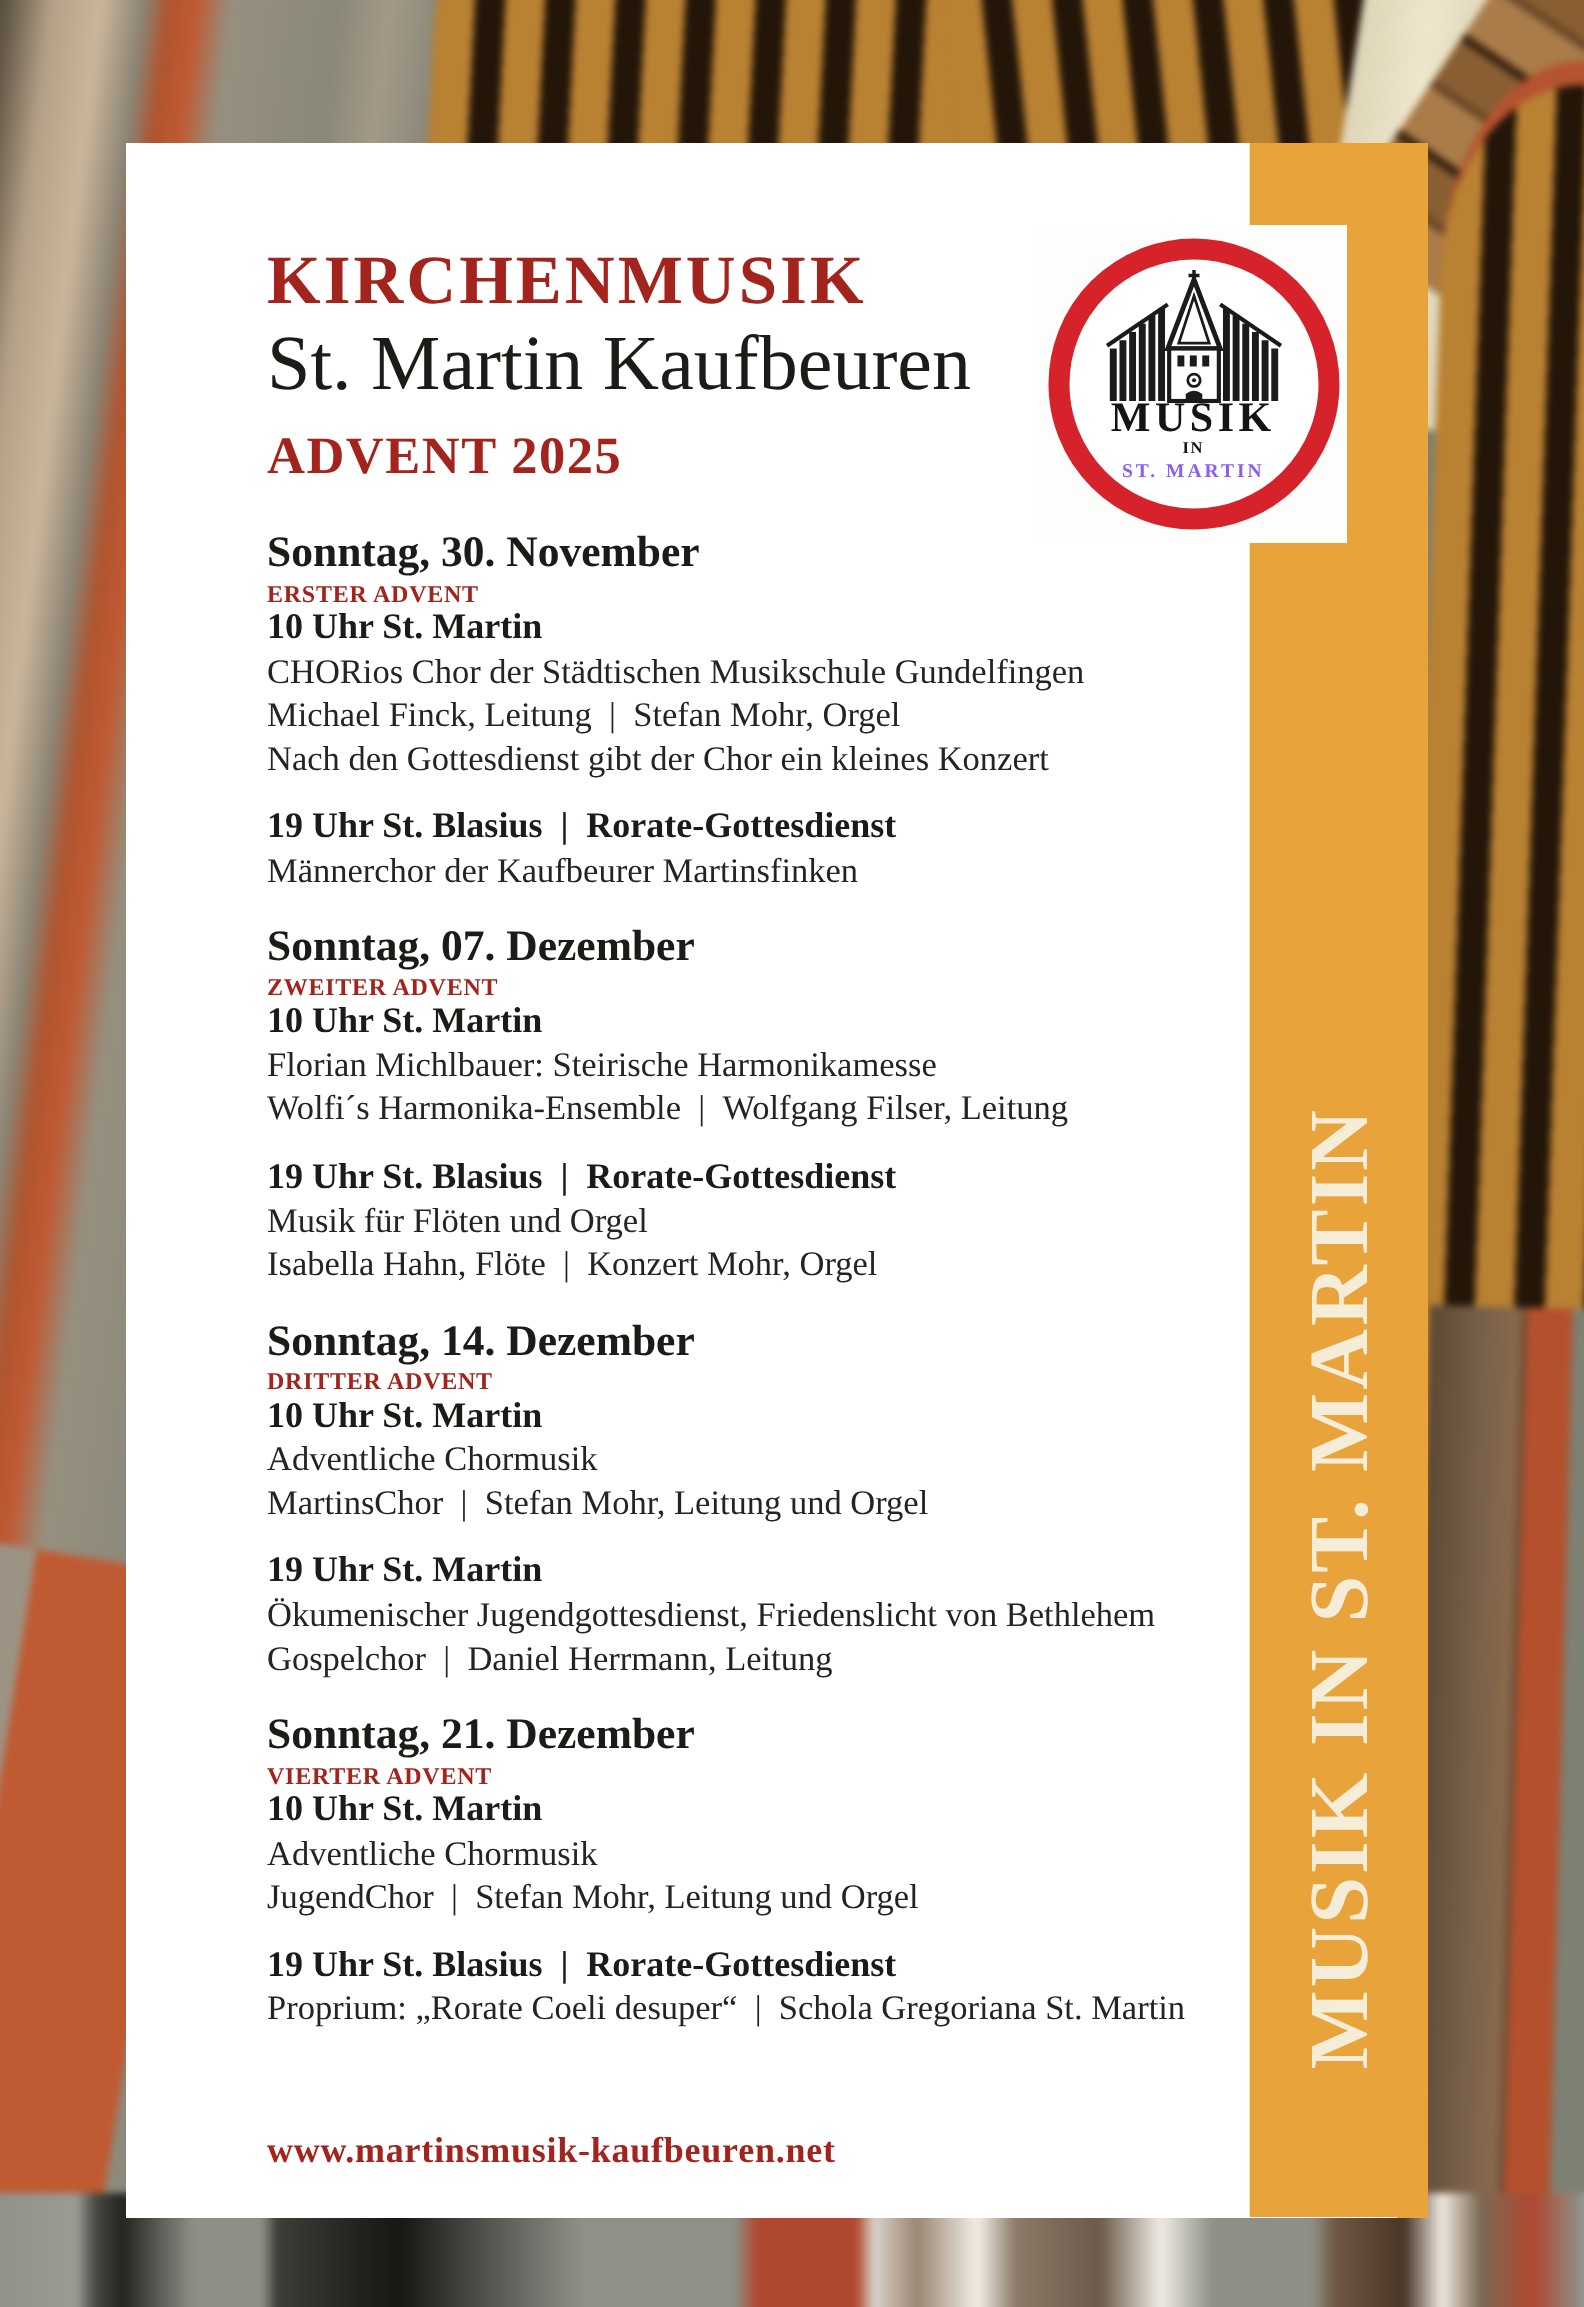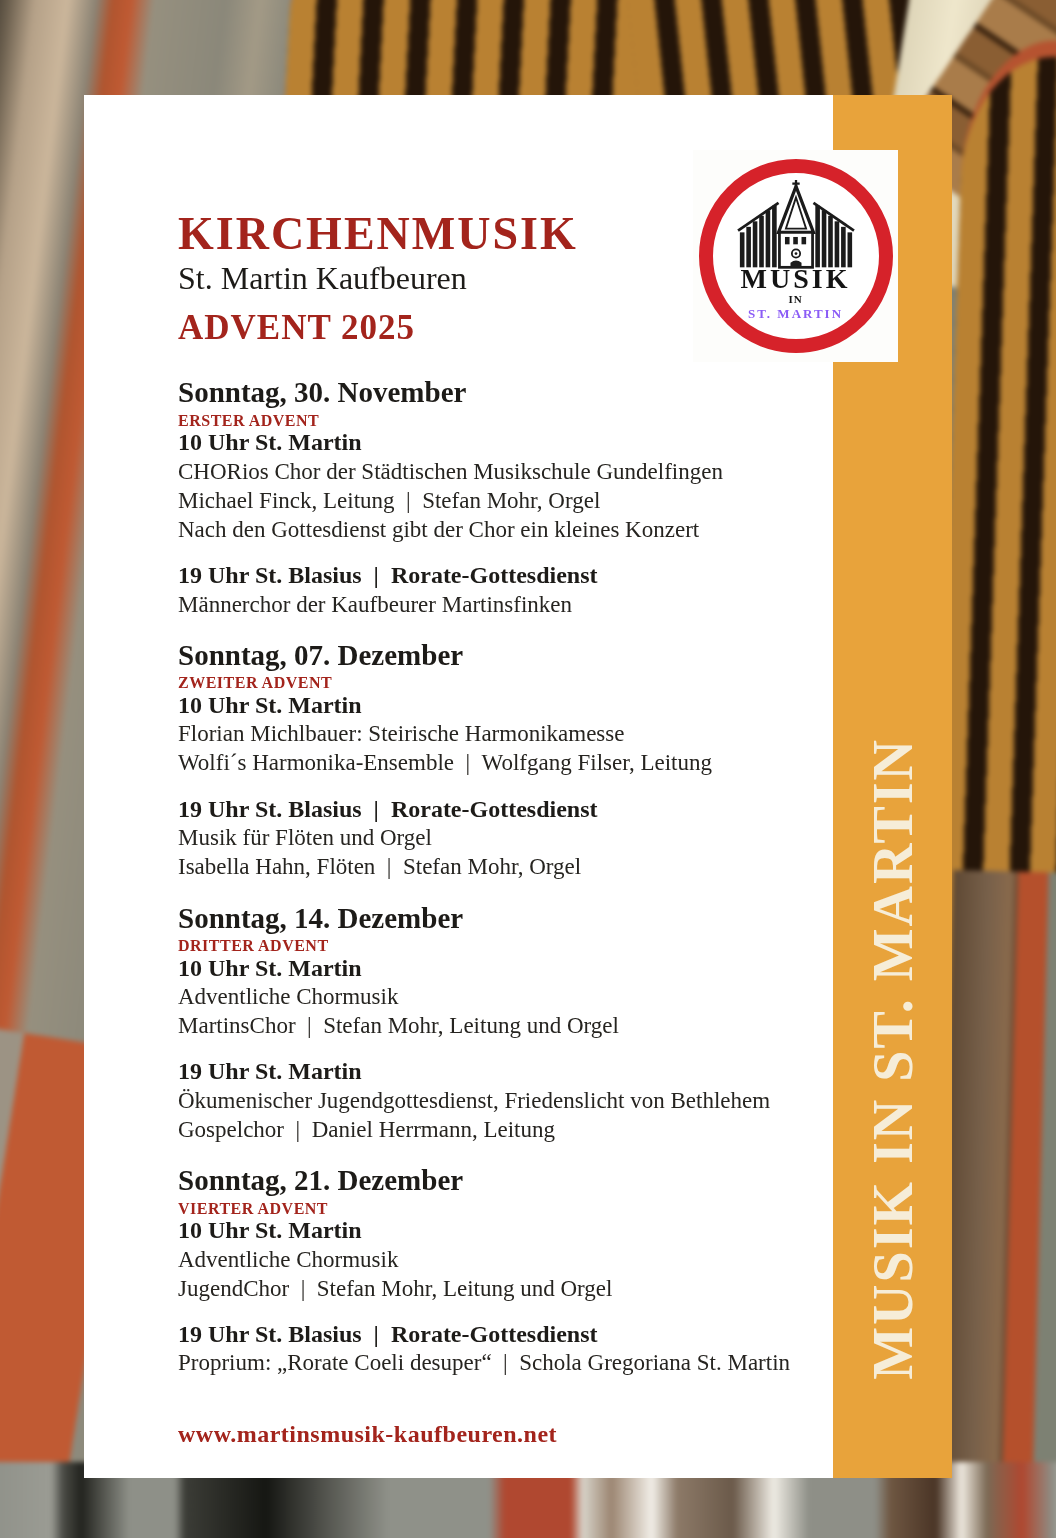--- a/index.html
+++ b/index.html
@@ -41,23 +41,23 @@
     background:linear-gradient(90deg,
       #8a8c84 0,#9b9c94 88px,#4a4b45 100px,#23241f 118px,#8e9088 165px,#8e9088 210px,
       #3c3d37 220px,#161713 300px,#555650 360px,#8f9189 420px,#8f9189 520px,
       #b04830 535px,#b04830 600px,#d8d4ca 612px,#9c8672 640px,#f2efe8 680px,
       #8d7a68 705px,#6b5a4a 760px,#efece4 800px,#8e8f87 835px,#8e8f87 900px,
       #6f5742 915px,#4a3526 960px,#efe9df 985px,#7b6a55 1010px,#b04830 1045px,
       #8e8f87 1075px,#d8d4ca 1100px);}
 
   
   .card{position:absolute;left:84px;top:95px;width:749px;height:1383px;
-    background:var(--paper);box-sizing:border-box;padding:115px 34px 0 94px;overflow:hidden;}
+    background:var(--paper);box-sizing:border-box;padding:68px 34px 0 94px;overflow:hidden;}
   .title{color:var(--red);font-weight:bold;font-size:46px;line-height:1.04;letter-spacing:2px;}
-  .subtitle{color:var(--ink);font-size:32px;line-height:1.15;margin-top:2px;}
+  .subtitle{color:var(--ink);font-size:52px;line-height:1.15;margin-top:2px;}
   .season{color:var(--red);font-weight:bold;font-size:35px;line-height:1.1;margin-top:12px;letter-spacing:1px;}
   .sections{margin-top:30px;}
   .evsec{margin-top:22px;}
   .evsec:first-child{margin-top:0;}
   .ev-date{font-size:29px;font-weight:bold;color:var(--ink);line-height:1.05;margin:0;}
   .ev-advent{font-size:16px;font-weight:bold;color:var(--red);line-height:1.1;margin:4px 0 0 0;letter-spacing:0.5px;}
   .event{}
   .event.later{margin-top:19px;}
   .ev-head{font-size:24px;font-weight:bold;color:var(--ink);line-height:1.1;}
   .ev-line{font-size:23px;color:#262420;line-height:1.14;margin-top:3px;}
@@ -125,21 +125,21 @@
           <h2 class="ev-date">Sonntag, 07. Dezember</h2>
           <h3 class="ev-advent">ZWEITER ADVENT</h3>
           <div class="event">
             <div class="ev-head">10 Uhr St. Martin</div>
             <div class="ev-line">Florian Michlbauer: Steirische Harmonikamesse</div>
             <div class="ev-line">Wolfi´s Harmonika-Ensemble | Wolfgang Filser, Leitung</div>
           </div>
           <div class="event later">
             <div class="ev-head">19 Uhr St. Blasius | Rorate-Gottesdienst</div>
             <div class="ev-line">Musik für Flöten und Orgel</div>
-            <div class="ev-line">Isabella Hahn, Flöten | Stefan Mohr, Orgel</div>
+            <div class="ev-line">Isabella Hahn, Flöte | Konzert Mohr, Orgel</div>
           </div>
         </section>
         <section class="evsec">
           <h2 class="ev-date">Sonntag, 14. Dezember</h2>
           <h3 class="ev-advent">DRITTER ADVENT</h3>
           <div class="event">
             <div class="ev-head">10 Uhr St. Martin</div>
             <div class="ev-line">Adventliche Chormusik</div>
             <div class="ev-line">MartinsChor | Stefan Mohr, Leitung und Orgel</div>
           </div>

